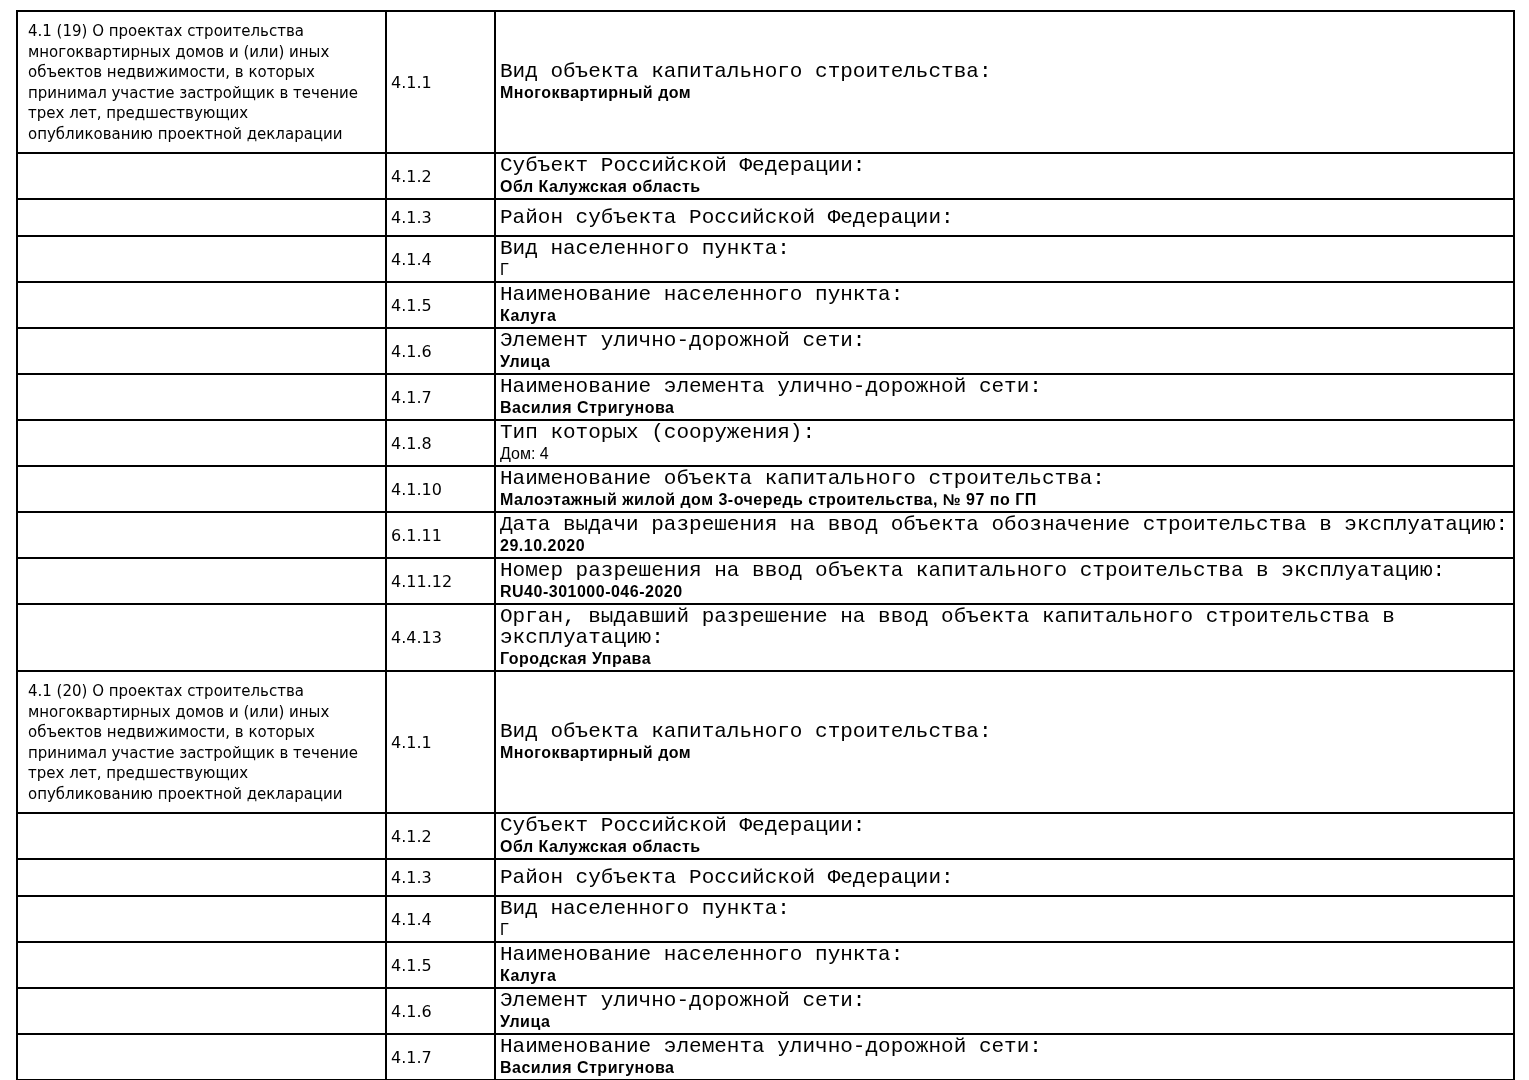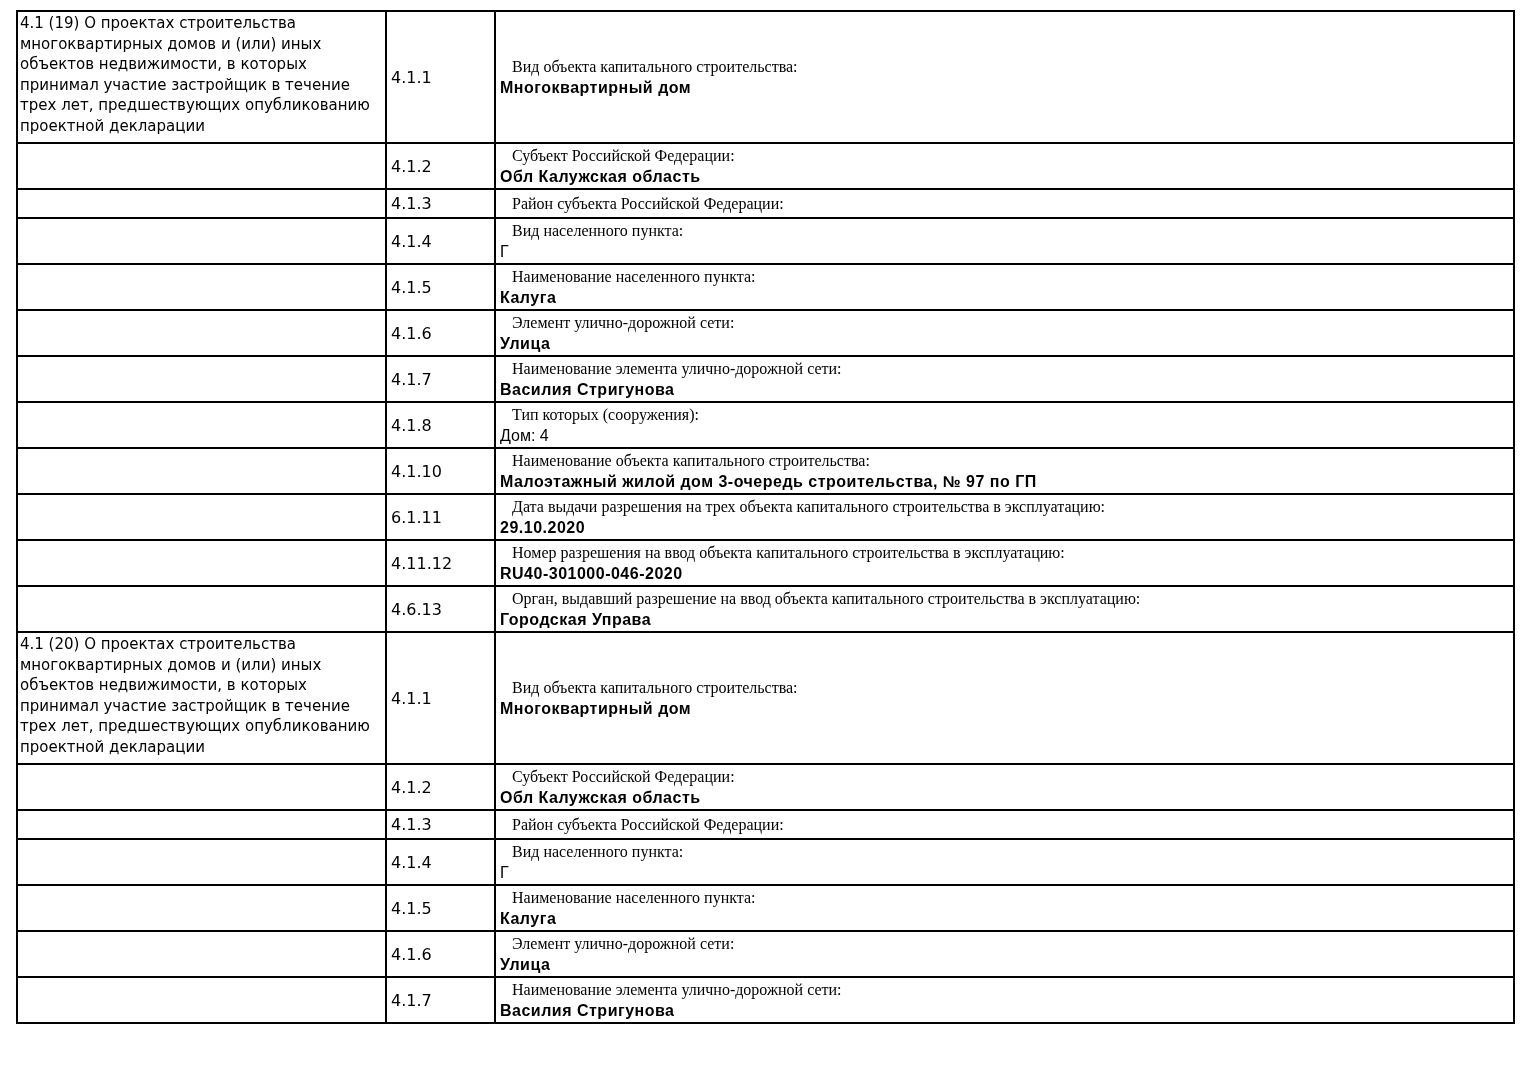--- a/index.html
+++ b/index.html
@@ -20,42 +20,41 @@
   table.decl {
     border-collapse: collapse;
     table-layout: fixed;
     width: 1497px;
   }
   col.w1 { width: 369px; }
   col.w2 { width: 109px; }
   col.w3 { width: 1019px; }
   td {
     border: 2px solid #000000;
-    padding: 0;
+    padding: 8px;
     overflow: hidden;
     vertical-align: middle;
   }
   td.c1 { vertical-align: top; }
   .secdesc {
     font-family: "DejaVu Sans", sans-serif;
     font-size: 15px;
     line-height: 20.5px;
     padding: 1px 2px 0 2px;
   }
   td.c2 {
     font-family: "DejaVu Sans", sans-serif;
     font-size: 16px;
     padding-left: 4px;
   }
   td.c3 { padding: 1px 4px; }
   .lbl {
-    font-family: Liberation Serif, serif;
-    font-size: 16px;
+    font-family: Liberation Mono, monospace;
+    font-size: 21px;
     line-height: 21px;
-    margin-left: 12px;
   }
   .val {
     font-family: Liberation Sans, sans-serif;
     font-size: 16px;
     line-height: 21px;
   }
   .val.bold {
     font-weight: bold;
     letter-spacing: 0.5px;
   }
@@ -146,35 +145,35 @@
     <td class="c2"><span>4.1.10</span></td>
     <td class="c3">
       <div class="lbl">Наименование объекта капитального строительства:</div>
       <div class="val bold">Малоэтажный жилой дом 3-очередь строительства, № 97 по ГП</div>
     </td>
   </tr>
         <tr class="rh-2">
     <td class="c1"></td>
     <td class="c2"><span>6.1.11</span></td>
     <td class="c3">
-      <div class="lbl">Дата выдачи разрешения на трех объекта капитального строительства в эксплуатацию:</div>
+      <div class="lbl">Дата выдачи разрешения на ввод объекта обозначение строительства в эксплуатацию:</div>
       <div class="val bold">29.10.2020</div>
     </td>
   </tr>
         <tr class="rh-2">
     <td class="c1"></td>
     <td class="c2"><span>4.11.12</span></td>
     <td class="c3">
       <div class="lbl">Номер разрешения на ввод объекта капитального строительства в эксплуатацию:</div>
       <div class="val bold">RU40-301000-046-2020</div>
     </td>
   </tr>
         <tr class="rh-2">
     <td class="c1"></td>
-    <td class="c2"><span>4.6.13</span></td>
+    <td class="c2"><span>4.4.13</span></td>
     <td class="c3">
       <div class="lbl">Орган, выдавший разрешение на ввод объекта капитального строительства в эксплуатацию:</div>
       <div class="val bold">Городская Управа</div>
     </td>
   </tr>
         <tr class="rh-head">
     <td class="c1">
             <div class="secdesc">4.1 (20) О проектах строительства многоквартирных домов и (или) иных объектов недвижимости, в которых принимал участие застройщик в течение трех лет, предшествующих опубликованию проектной декларации</div>
           </td>
     <td class="c2"><span>4.1.1</span></td>

